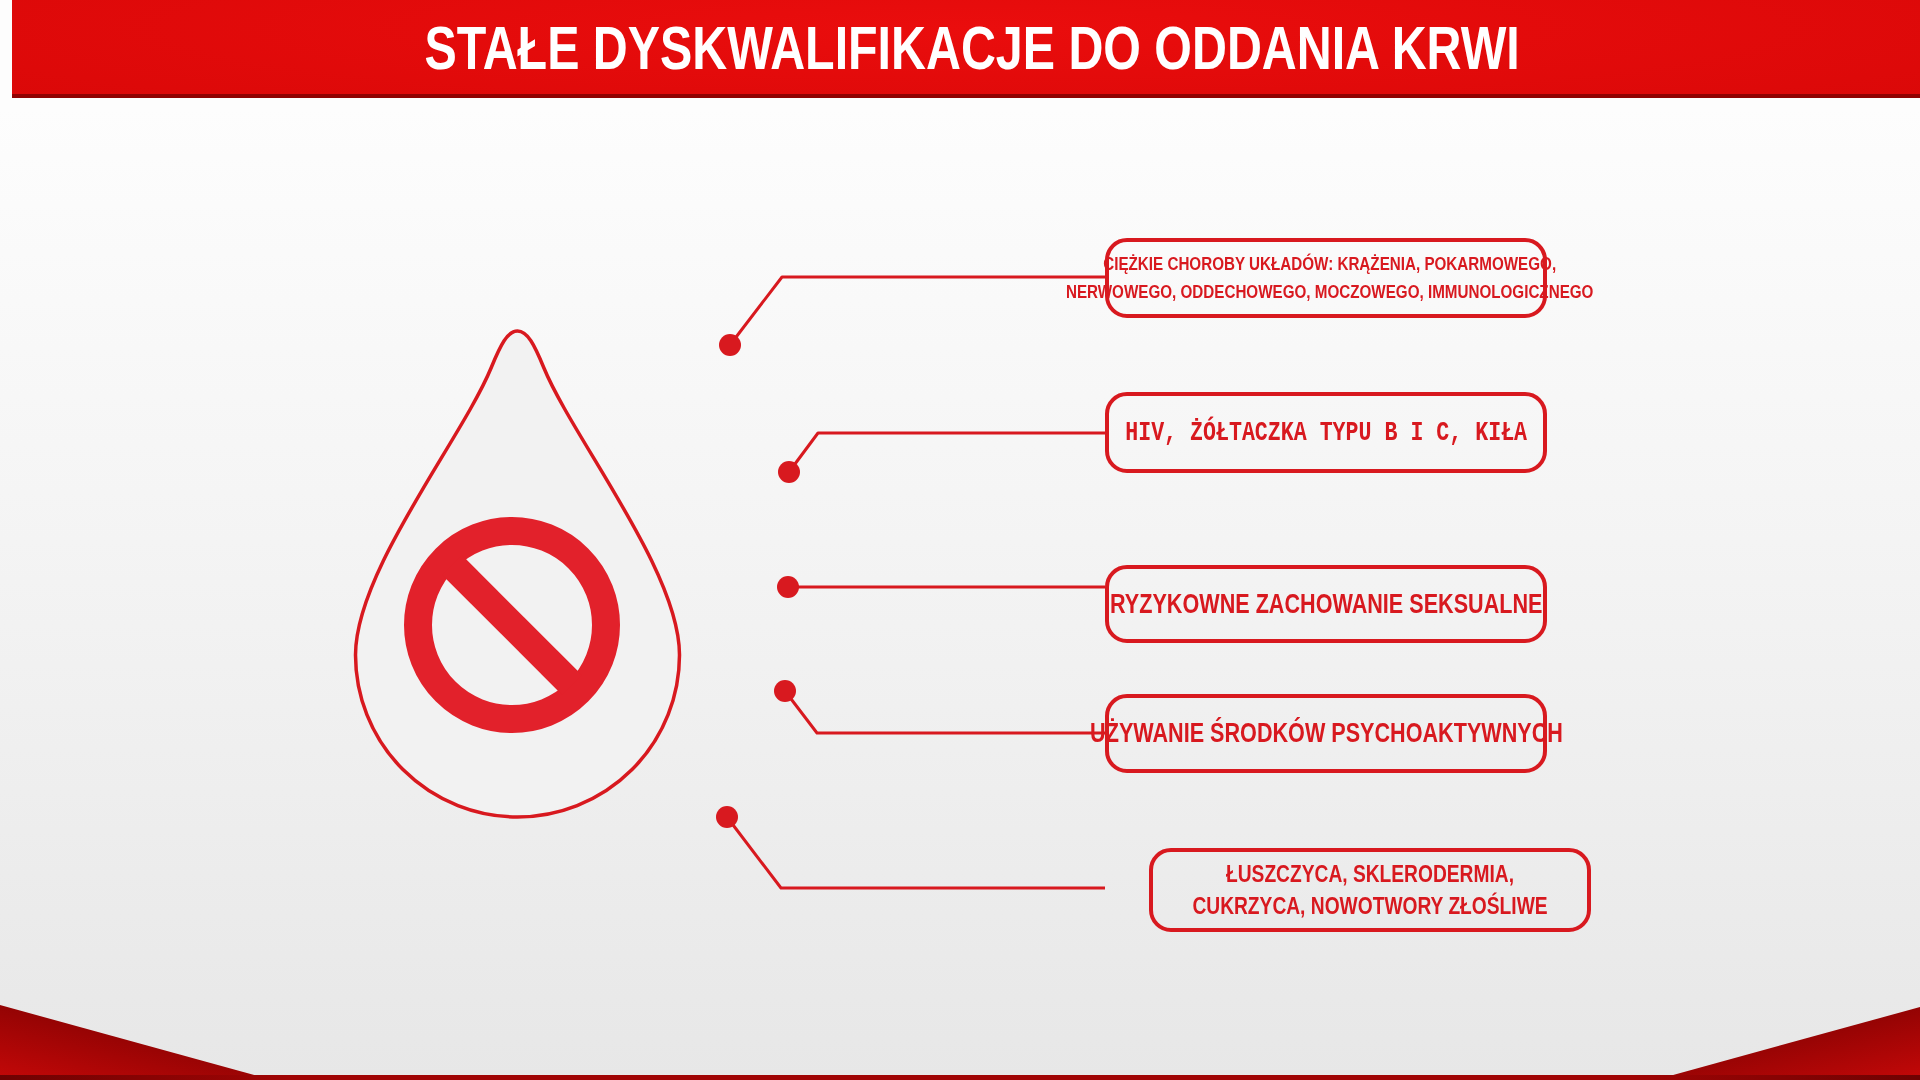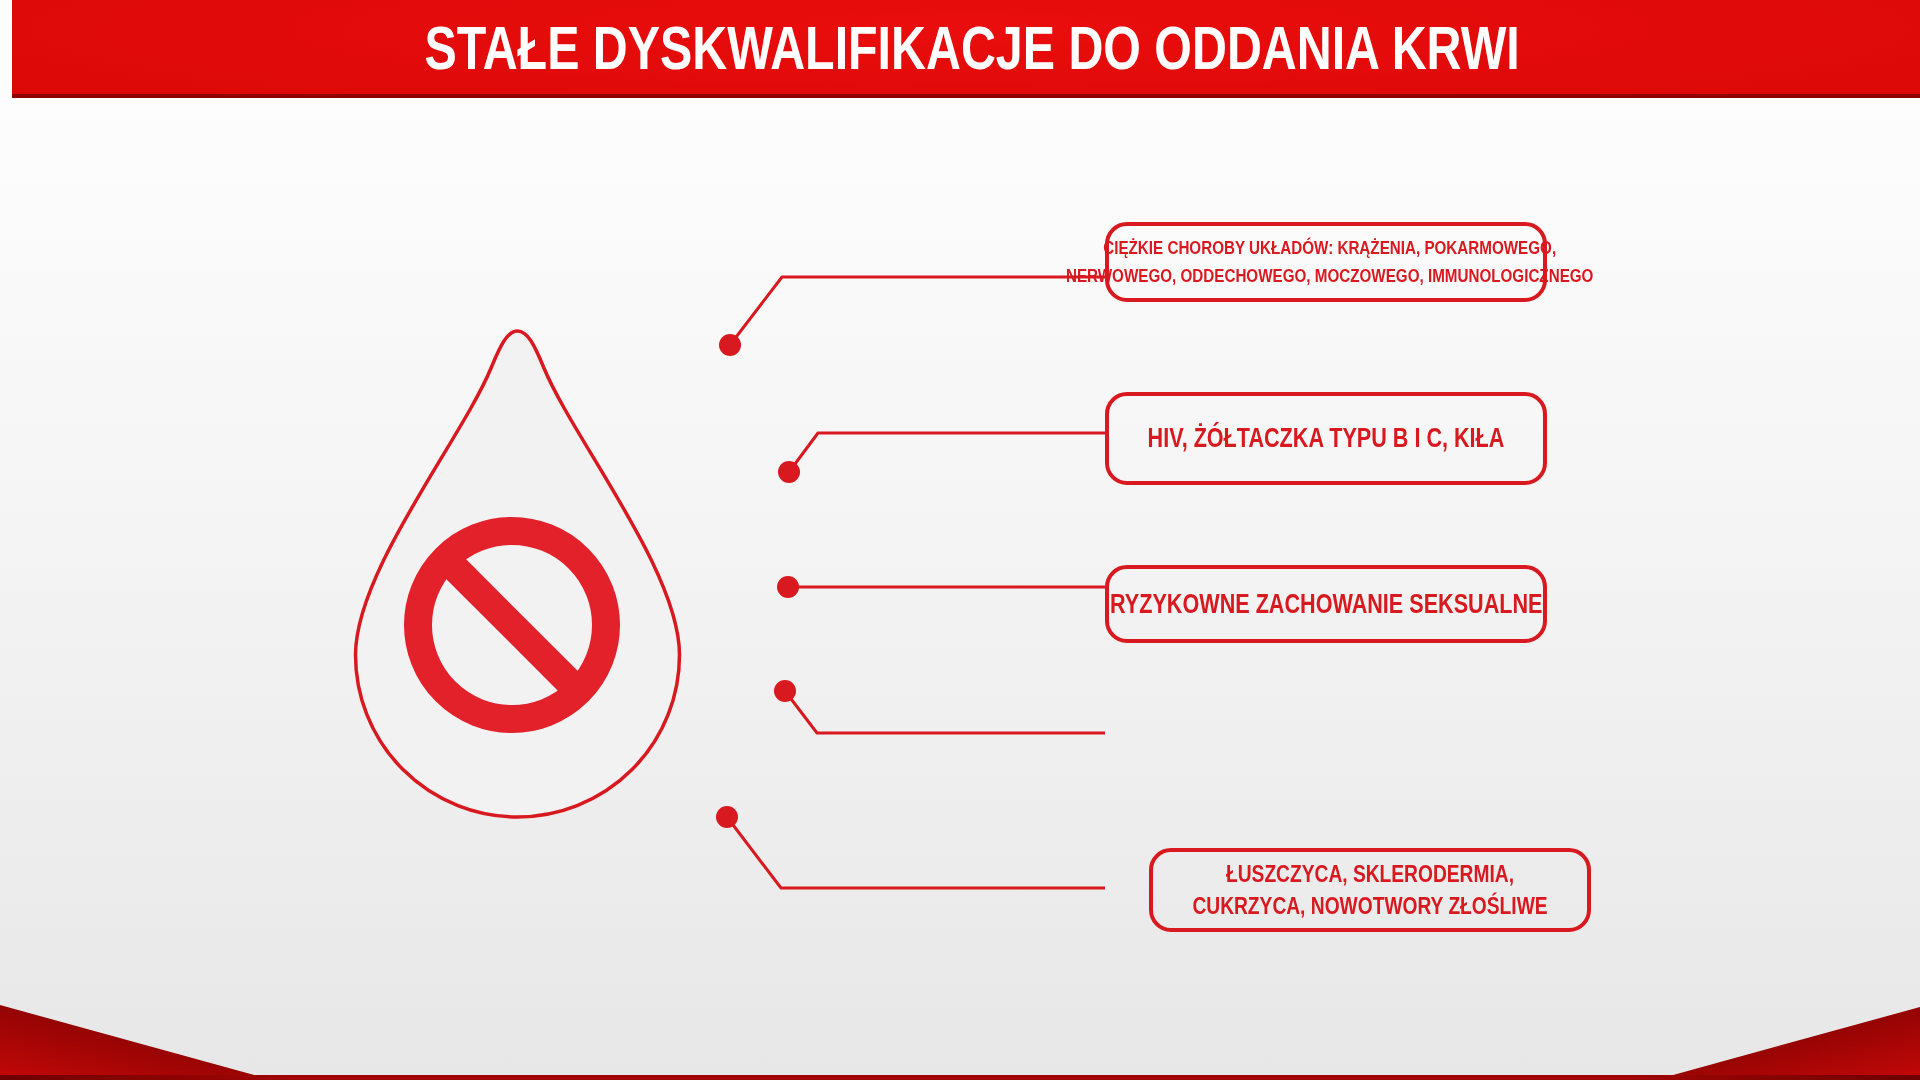--- a/index.html
+++ b/index.html
@@ -60,23 +60,23 @@
     background: transparent;
   }
   .ctext {
     display: flex; flex-direction: column;
     align-items: center; justify-content: center;
     transform: scaleX(0.8);
     transform-origin: 50% 50%;
     font-weight: bold;
   }
   .card-line { white-space: nowrap; }
-  .card-1 { top: 222px; height: 80px; padding-left: 7px; }
+  .card-1 { top: 238px; height: 80px; padding-left: 7px; }
   .card-1 .ctext { font-size: 19px; line-height: 1.45; }
-  .card-2 { top: 392px; height: 93px; }
+  .card-2 { top: 392px; height: 81px; font-family: Liberation Mono, monospace; }
   .card-2 .ctext { font-size: 27px; }
   .card-3 { top: 545px; height: 78px; margin-top: 20px; }
   .card-3 .ctext { font-size: 27px; }
   .card-4 { top: 694px; height: 79px; }
   .card-4 .ctext { font-size: 27px; }
   .card-5 { top: 848px; height: 84px; margin-left: 44px; }
   .card-5 .ctext { font-size: 24px; line-height: 1.35; }
   
   .corner-left {
     position: absolute; left: 0; top: 1005px;
@@ -147,20 +147,25 @@
       <span class="card-line">HIV, ŻÓŁTACZKA TYPU B I C, KIŁA</span>
     </div>
   </div>
 
   <div class="card card-3">
     <div class="ctext">
       <span class="card-line">RYZYKOWNE ZACHOWANIE SEKSUALNE</span>
     </div>
   </div>
 
+  <div class="card card-4">
+    <div class="ctext">
+      <span class="card-line">UŻYWANIE ŚRODKÓW PSYCHOAKTYWNYCH</span>
+    </div>
+  </div>
 
   <div class="card card-5">
     <div class="ctext">
       <span class="card-line">ŁUSZCZYCA, SKLERODERMIA,</span>
       <span class="card-line">CUKRZYCA, NOWOTWORY ZŁOŚLIWE</span>
     </div>
   </div>
 
   <div class="corner-left"></div>
   <div class="corner-right"></div>

